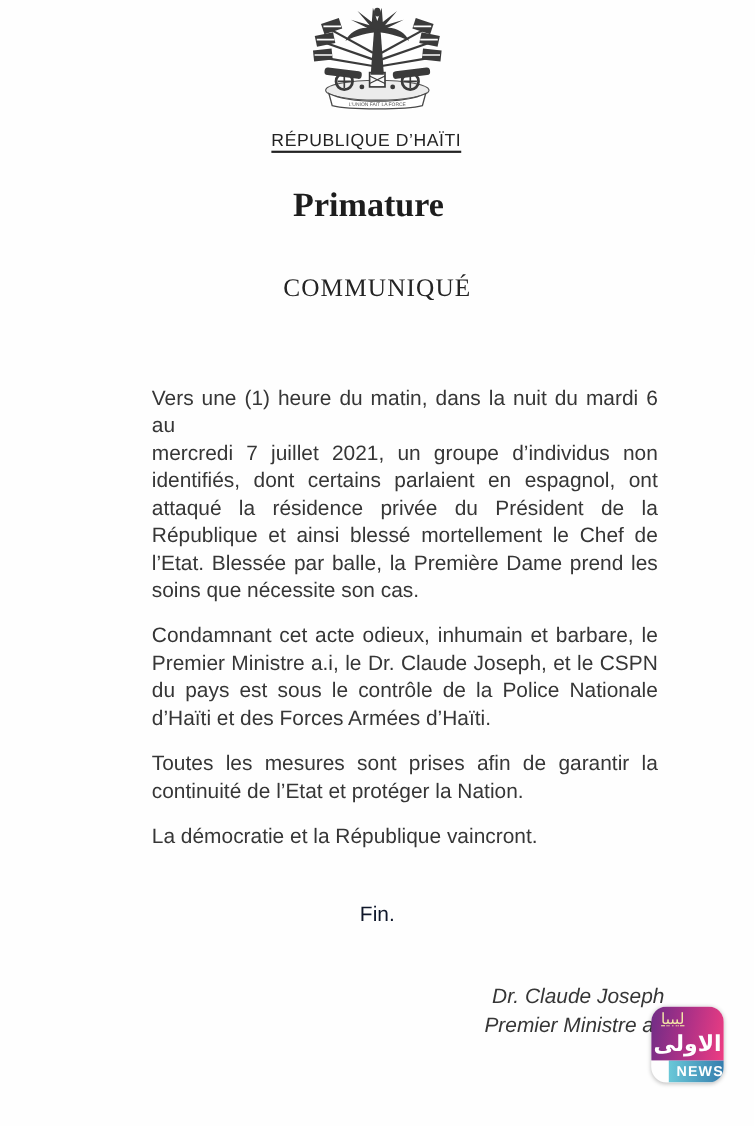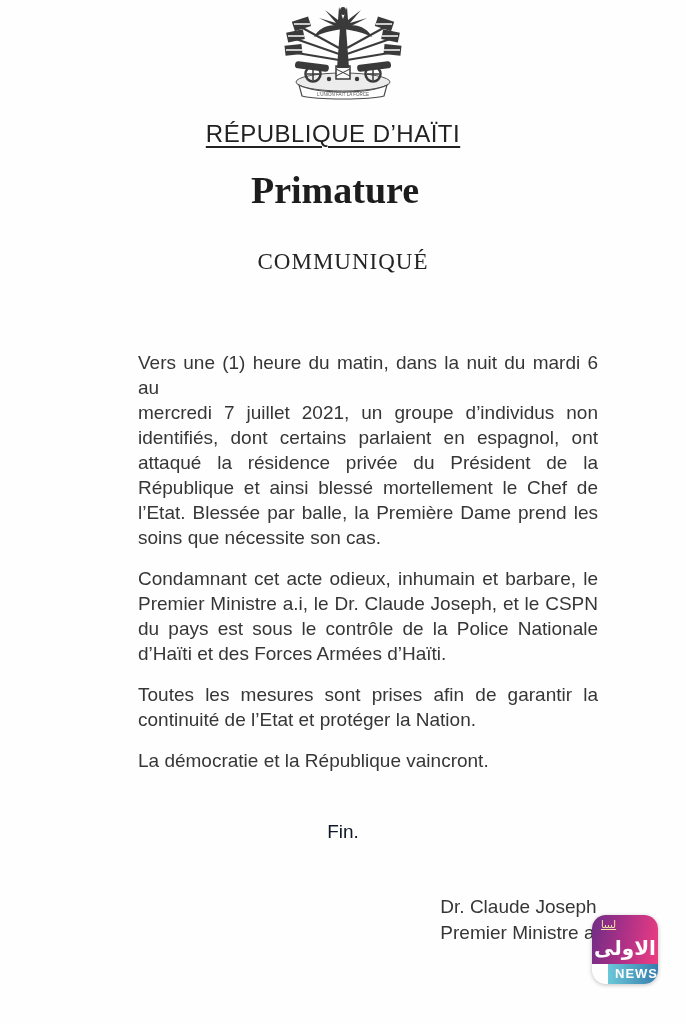--- a/index.html
+++ b/index.html
@@ -14,33 +14,33 @@
     color:#333;
   }
   .emblem {
     position:absolute; top:6px; left:50%;
     transform:translateX(-50%);
     width:128px; height:96px;
   }
   .country {
     position:absolute; top:120px; left:0; right:20px;
     text-align:center;
-    font-size:24px; letter-spacing:.5px;
+    font-size:16px; letter-spacing:.5px;
     color:#222;
   }
   .country span {
     text-decoration:underline;
     text-decoration-thickness:2px;
     text-underline-offset:4px;
   }
   .office {
     position:absolute; top:168px; left:0; right:16px;
     text-align:center;
     font-family:"Liberation Serif", serif;
-    font-weight:700; font-size:38px;
+    font-weight:700; font-size:31px;
     color:#1d1d1d;
   }
   .doctype {
     position:absolute; top:249px; left:0; right:0;
     text-align:center;
     font-family:"Liberation Serif", serif;
     font-size:23px; letter-spacing:1px;
     color:#242424;
   }
   .body-text {
@@ -50,38 +50,39 @@
   }
   .para { margin-bottom:16px;margin-left:48px; }
   .line { text-align:justify; text-align-last:justify; }
   .line.last { text-align-last:left; }
   .fin {
     position:absolute; top:821px; left:0; right:0;
     text-align:center; font-size:19px; color:#0f172a;
   }
   .signature {
     position:absolute; top:894px; right:82px;
-    text-align:left; font-size:19px; line-height:26px;
+    text-align:right; font-size:19px; line-height:26px;
     color:#363636;
+    font-style:italic;
   }
   .news-logo {
     position:absolute; left:592px; top:915px;
     width:66px; height:69px;
     border-radius:14px; overflow:hidden;
     box-shadow:0 1px 4px rgba(0,0,0,.25);
   }
   .logo-top {
     position:relative; height:49px;
     background:linear-gradient(100deg,#6f2d86 0%,#a93087 45%,#ee3d82 100%);
     display:flex; align-items:flex-end; justify-content:center;
   }
   .ar-small {
     position:absolute; top:5px; left:9px;
     font-family:"DejaVu Sans", sans-serif;
-    font-size:10px; line-height:1; color:#f5e9a8;text-decoration:underline;
+    font-size:14px; line-height:1; color:#f5e9a8;text-decoration:underline;
   }
   .ar-main {
     font-family:"DejaVu Sans", sans-serif;
     font-size:20px; font-weight:700; color:#ffffff;
     line-height:1; padding-bottom:6px;
   }
   .logo-band {
     height:20px; line-height:20px;
     background:linear-gradient(90deg,#6ac8d8 0%,#357dad 100%);
     color:#fff; text-align:right;

